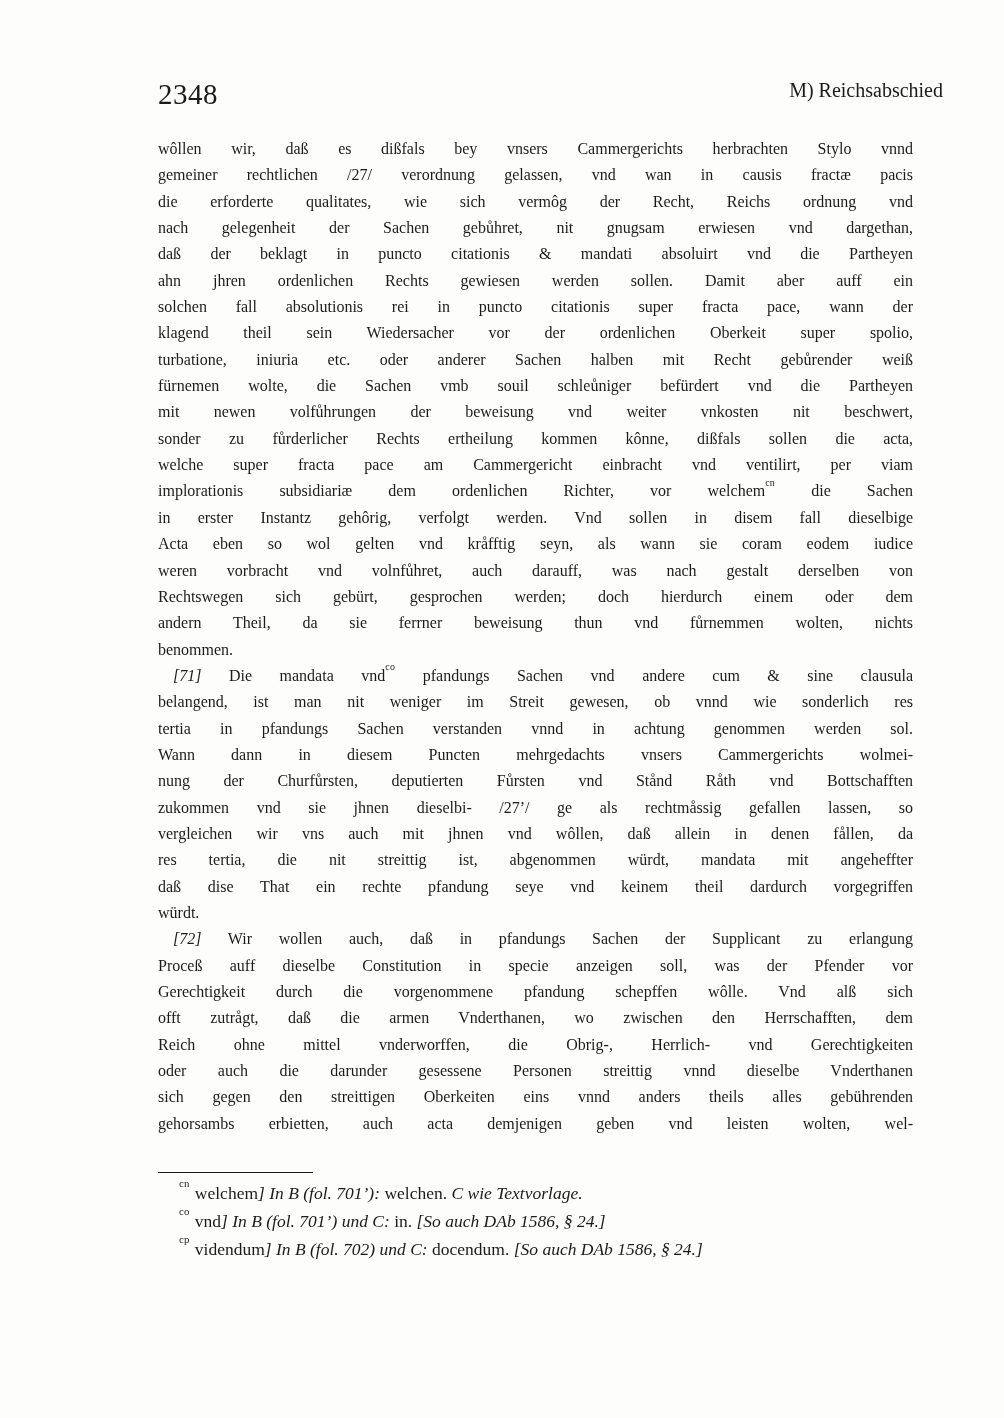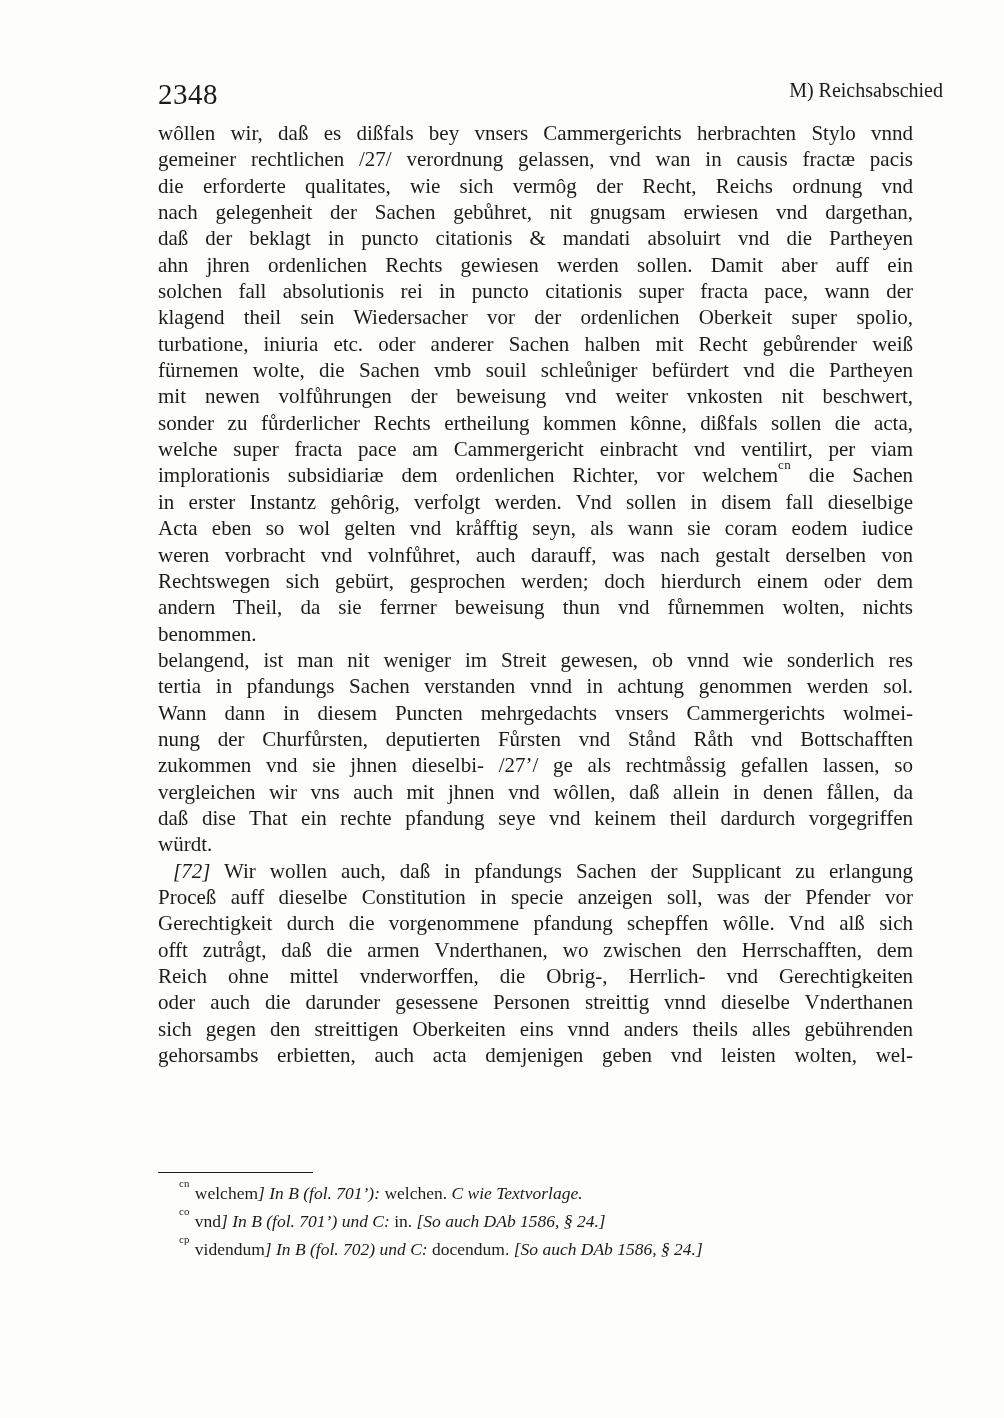--- a/index.html
+++ b/index.html
@@ -15,22 +15,22 @@
   
   .running-header{
     position:absolute;top:78px;left:158px;width:755px;height:30px;
     font-size:21px;
   }
   .page-num{position:absolute;left:0;top:0;font-size:29px;letter-spacing:0.5px;}
   .head-title{position:absolute;left:30px;right:-30px;top:1px;text-align:right;font-size:20px;}
 
   
   .body-text{
-    position:absolute;top:120px;left:158px;width:755px;
-    font-size:21px;line-height:26.35px;
+    position:absolute;top:136px;left:158px;width:755px;
+    font-size:16px;line-height:26.35px;
   }
   .line{
     text-align:justify;
     text-align-last:justify;
   }
   .line.last{text-align-last:left;}
   .line.indent{text-indent:15px;}
 
   sup.fnref{
     font-size:0.62em;
@@ -78,26 +78,28 @@
       <div class="line">mit newen volfůhrungen der beweisung vnd weiter vnkosten nit beschwert,</div>
       <div class="line">sonder zu fůrderlicher Rechts ertheilung kommen kônne, dißfals sollen die acta,</div>
       <div class="line">welche super fracta pace am Cammergericht einbracht vnd ventilirt, per viam</div>
       <div class="line">implorationis subsidiariæ dem ordenlichen Richter, vor welchem<sup class="fnref">cn</sup> die Sachen</div>
       <div class="line">in erster Instantz gehôrig, verfolgt werden. Vnd sollen in disem fall dieselbige</div>
       <div class="line">Acta eben so wol gelten vnd kråfftig seyn, als wann sie coram eodem iudice</div>
       <div class="line">weren vorbracht vnd volnfůhret, auch darauff, was nach gestalt derselben von</div>
       <div class="line">Rechtswegen sich gebürt, gesprochen werden; doch hierdurch einem oder dem</div>
       <div class="line">andern Theil, da sie ferrner beweisung thun vnd fůrnemmen wolten, nichts</div>
       <div class="line last">benommen.</div>
+      <div class="line indent"><i>[71]</i> Die mandata vnd<sup class="fnref">co</sup> pfandungs Sachen vnd andere cum &amp; sine clausula</div>
       <div class="line">belangend, ist man nit weniger im Streit gewesen, ob vnnd wie sonderlich res</div>
       <div class="line">tertia in pfandungs Sachen verstanden vnnd in achtung genommen werden sol.</div>
       <div class="line">Wann dann in diesem Puncten mehrgedachts vnsers Cammergerichts wolmei-</div>
       <div class="line">nung der Churfůrsten, deputierten Fůrsten vnd Stånd Råth vnd Bottschafften</div>
       <div class="line">zukommen vnd sie jhnen dieselbi- /27’/ ge als rechtmåssig gefallen lassen, so</div>
       <div class="line">vergleichen wir vns auch mit jhnen vnd wôllen, daß allein in denen fållen, da</div>
+      <div class="line">res tertia, die nit streittig ist, abgenommen würdt, mandata mit angeheffter</div>
       <div class="line">daß dise That ein rechte pfandung seye vnd keinem theil dardurch vorgegriffen</div>
       <div class="line last">würdt.</div>
       <div class="line indent"><i>[72]</i> Wir wollen auch, daß in pfandungs Sachen der Supplicant zu erlangung</div>
       <div class="line">Proceß auff dieselbe Constitution in specie anzeigen soll, was der Pfender vor</div>
       <div class="line">Gerechtigkeit durch die vorgenommene pfandung schepffen wôlle. Vnd alß sich</div>
       <div class="line">offt zutrågt, daß die armen Vnderthanen, wo zwischen den Herrschafften, dem</div>
       <div class="line">Reich ohne mittel vnderworffen, die Obrig-, Herrlich- vnd Gerechtigkeiten</div>
       <div class="line">oder auch die darunder gesessene Personen streittig vnnd dieselbe Vnderthanen</div>
       <div class="line">sich gegen den streittigen Oberkeiten eins vnnd anders theils alles gebührenden</div>
       <div class="line">gehorsambs erbietten, auch acta demjenigen geben vnd leisten wolten, wel-</div>

